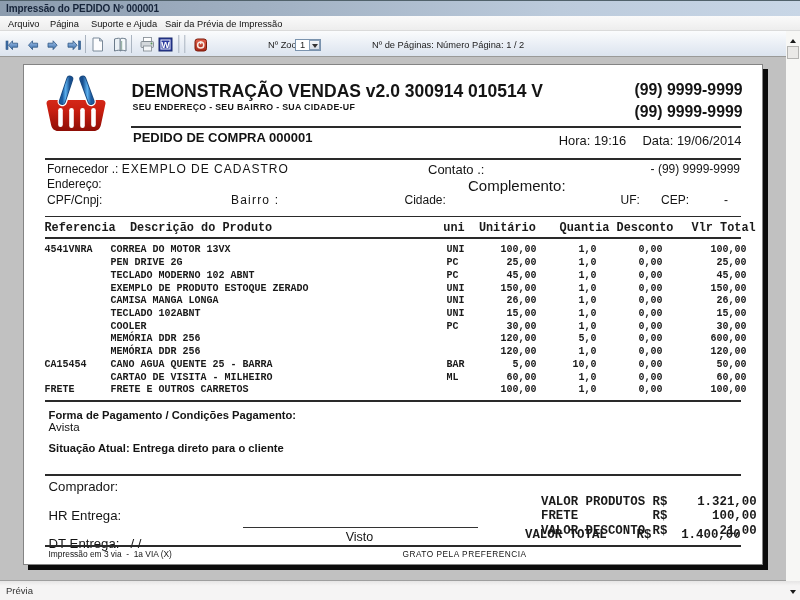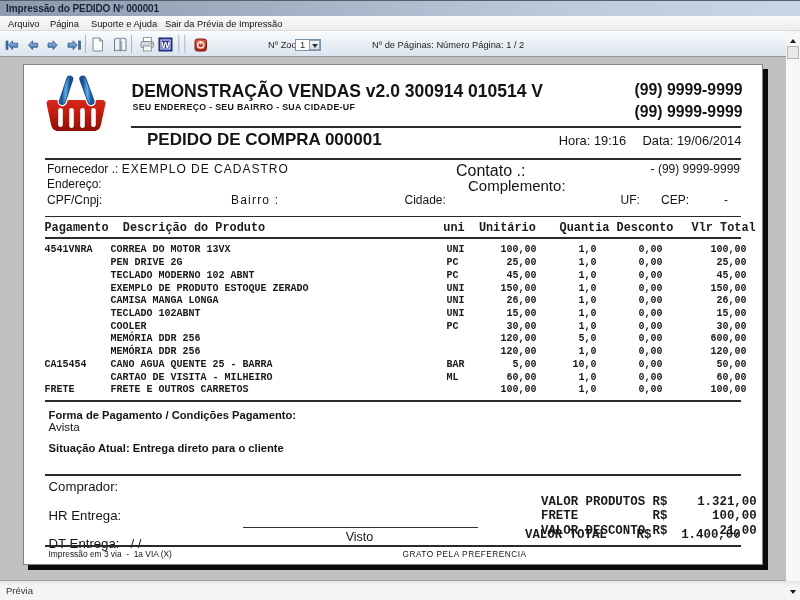--- a/index.html
+++ b/index.html
@@ -145,39 +145,39 @@
       <rect x="36.2" y="36" width="4.6" height="20" rx="2.3"></rect>
       <rect x="47.2" y="36" width="4.6" height="19" rx="2.3"></rect>
     </g>
   </svg>
 
   <div class="abs doc b" style="left:131.5px;top:83.3px;font-size:17.5px;">DEMONSTRAÇÃO VENDAS v2.0 300914 010514 V</div>
   <div class="abs doc b" style="left:132.5px;top:103.2px;font-size:8.8px;letter-spacing:0.3px;">SEU ENDEREÇO - SEU BAIRRO - SUA CIDADE-UF</div>
   <div class="abs doc b" style="left:742.5px;top:81.9px;font-size:15.8px;transform:translateX(-100%);">(99) 9999-9999</div>
   <div class="abs doc b" style="left:742.5px;top:103.9px;font-size:15.8px;transform:translateX(-100%);">(99) 9999-9999</div>
   <div class="abs rule" style="left:131px;top:125.8px;width:610px;height:1.8px;"></div>
-  <div class="abs doc b" style="left:133px;top:131px;font-size:17px;margin-left:14px;">PEDIDO DE COMPRA 000001</div>
+  <div class="abs doc b" style="left:133px;top:131px;font-size:13px;">PEDIDO DE COMPRA 000001</div>
   <div class="abs doc" style="left:558.8px;top:135.2px;font-size:12.9px;">Hora: 19:16</div>
   <div class="abs doc" style="left:642.5px;top:135.2px;font-size:12.9px;">Data: 19/06/2014</div>
   <div class="abs rule" style="left:45px;top:158.3px;width:696px;height:2.2px;"></div>
 
   <div class="abs doc" style="left:47px;top:162.5px;font-size:12px;">Fornecedor .: <span style="letter-spacing:1px;">EXEMPLO DE CADASTRO</span></div>
-  <div class="abs doc" style="left:456px;top:162.5px;font-size:16px;">Contato .:</div>
+  <div class="abs doc" style="left:428px;top:162.5px;font-size:13px;">Contato .:</div>
   <div class="abs doc" style="left:740px;top:162.5px;font-size:12px;transform:translateX(-100%);">- (99) 9999-9999</div>
   <div class="abs doc" style="left:47px;top:178px;font-size:12px;">Endereço:</div>
   <div class="abs doc" style="left:468px;top:178px;font-size:15px;">Complemento:</div>
   <div class="abs doc" style="left:47px;top:193.5px;font-size:12px;">CPF/Cnpj:</div>
   <div class="abs doc" style="left:231px;top:193.5px;font-size:12px;letter-spacing:1.2px;">Bairro :</div>
   <div class="abs doc" style="left:404.5px;top:193.5px;font-size:12px;">Cidade:</div>
   <div class="abs doc" style="left:620.5px;top:193.5px;font-size:12px;">UF:</div>
   <div class="abs doc" style="left:661px;top:193.5px;font-size:12px;">CEP:</div>
   <div class="abs doc" style="left:724px;top:193.5px;font-size:12px;">-</div>
 
   <div class="abs rule" style="left:45px;top:215.7px;width:696px;height:1.8px;"></div>
-  <div class="abs mono" style="left:44.5px;top:221px;font-size:11.86px;">Pagamento  Descrição do Produto</div>
+  <div class="abs mono" style="left:44.5px;top:221px;font-size:11.86px;">Referencia  Descrição do Produto</div>
     <div class="abs mono" style="left:443.3px;top:221px;font-size:11.86px;">uni  Unitário</div>
     <div class="abs mono" style="left:559.6px;top:221px;font-size:11.86px;">Quantia Desconto</div>
     <div class="abs mono" style="left:691.6px;top:221px;font-size:11.86px;">Vlr Total</div>
   <div class="abs rule" style="left:45px;top:237.2px;width:696px;height:2px;"></div>
   <pre class="abs mono" style="left:44.5px;top:244.4px;margin:0;font-size:10px;line-height:12.72px;">4541VNRA   CORREA DO MOTOR 13VX                                    UNI      100,00       1,0       0,00        100,00
            PEN DRIVE 2G                                            PC        25,00       1,0       0,00         25,00
            TECLADO MODERNO 102 ABNT                                PC        45,00       1,0       0,00         45,00
            EXEMPLO DE PRODUTO ESTOQUE ZERADO                       UNI      150,00       1,0       0,00        150,00
            CAMISA MANGA LONGA                                      UNI       26,00       1,0       0,00         26,00
            TECLADO 102ABNT                                         UNI       15,00       1,0       0,00         15,00

